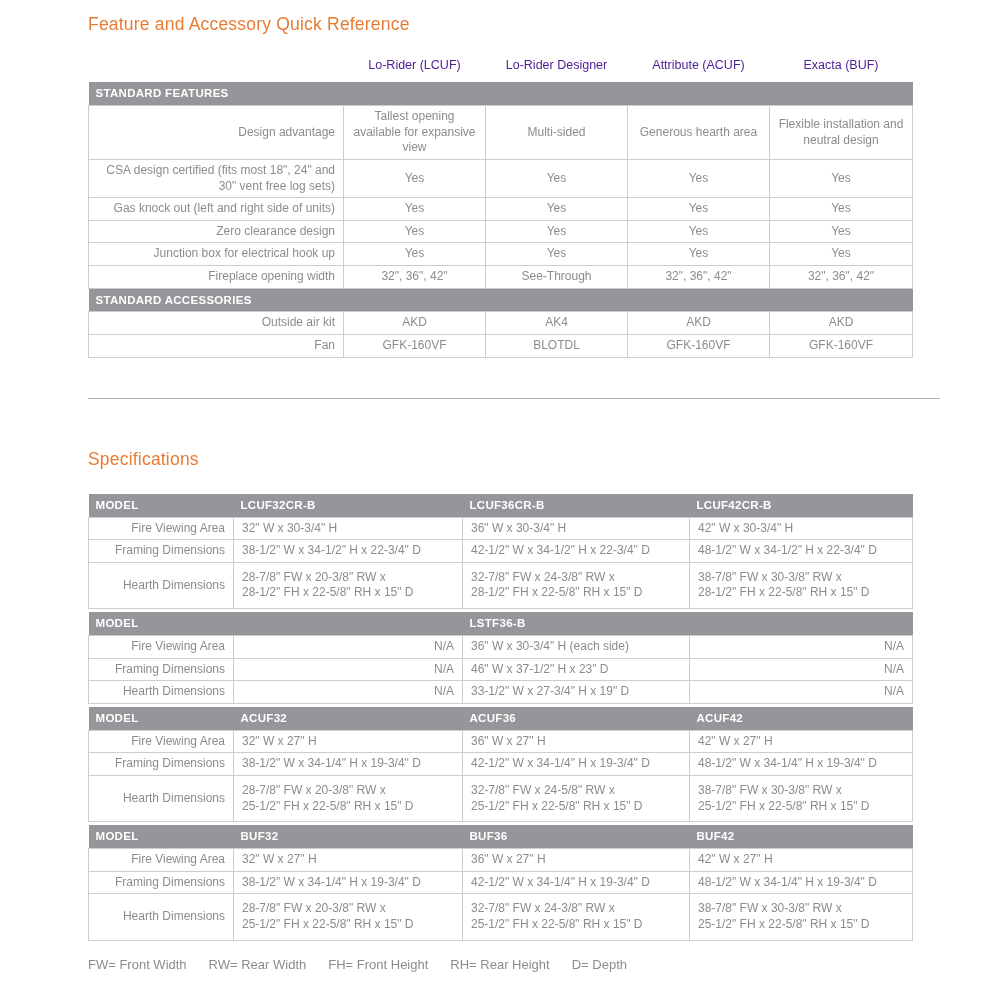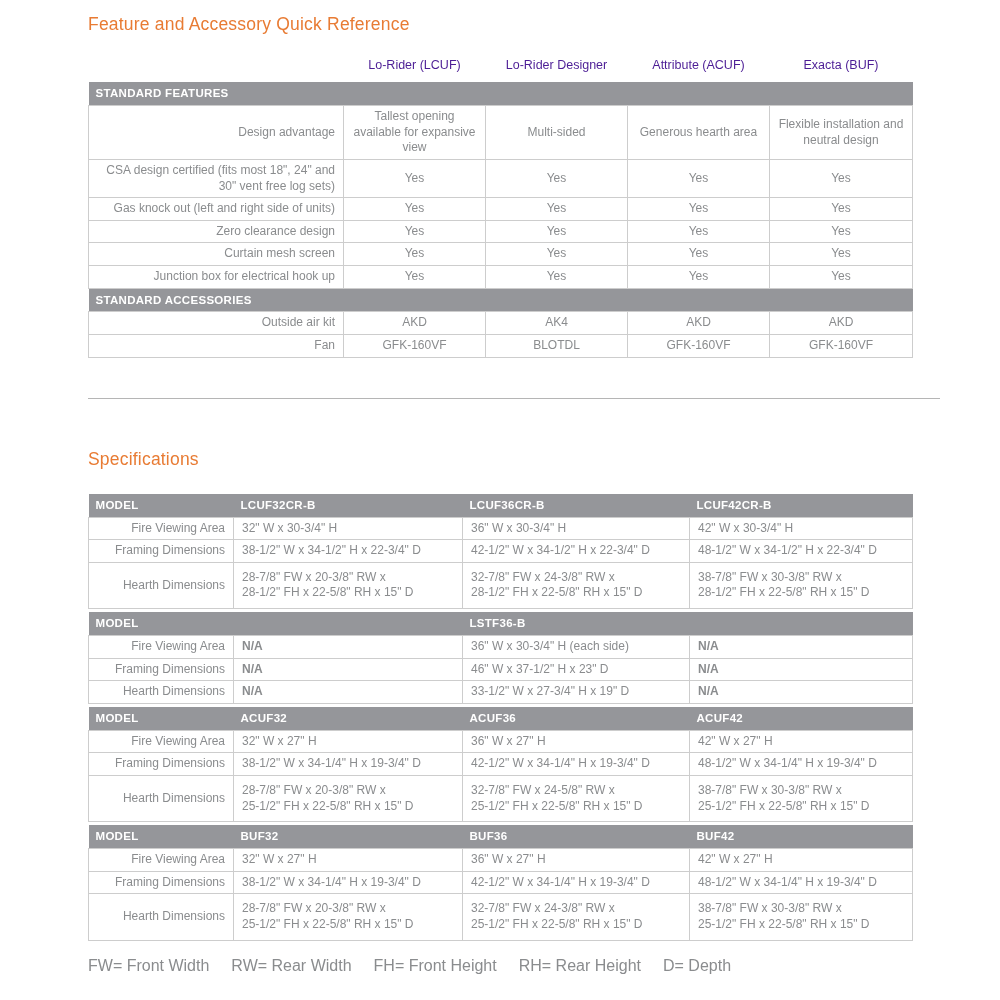--- a/index.html
+++ b/index.html
@@ -54,38 +54,38 @@
     font-weight: bold;
     font-size: 11.5px;
     letter-spacing: 0.3px;
     padding: 4px 7px;
     height: 14px;
     margin-left: 24px;
   }
   .qr td.val { text-align: center; }
   .qr td.label, .spec td.label { text-align: right; }
   .spec td.val { text-align: left; }
-  .spec td.na { text-align: left; font-weight: bold; }
+  .spec td.na { text-align: right; }
   td.hearth {
     white-space: pre-line;
     padding-top: 7px;
     padding-bottom: 7px;
   }
   .qr tr.std td, .spec tr td { height: 15px; }
   .divider {
     margin-top: 40px;
     border-top: 1px solid #B5B5B5;
     height: 0;
   }
   h1.spec-title { margin-top: 50px; }
   .spec-blocks { margin-top: 24px; }
   table.spec { margin-bottom: 3px; }
   .footer {
     margin-top: 16px;
-    font-size: 16px;
+    font-size: 13px;
     color: #8A8C8E;
   }
   .footer span {
     display: inline-block;
     margin-right: 22px;
   }
 </style>
 </head>
 <body>
 
@@ -134,32 +134,32 @@
           <td class="val">Yes</td>
         </tr>
         <tr class="std">
           <td class="label">Zero clearance design</td>
           <td class="val">Yes</td>
           <td class="val">Yes</td>
           <td class="val">Yes</td>
           <td class="val">Yes</td>
         </tr>
         <tr class="std">
-          <td class="label">Curtain mesh screen</td>
-          <td class="val">Yes</td>
-          <td class="val">Yes</td>
-          <td class="val">Yes</td>
-          <td class="val">Yes</td>
-        </tr>
-        <tr class="std">
           <td class="label">Junction box for electrical hook up</td>
           <td class="val">Yes</td>
           <td class="val">Yes</td>
           <td class="val">Yes</td>
           <td class="val">Yes</td>
+        </tr>
+        <tr class="std">
+          <td class="label">Fireplace opening width</td>
+          <td class="val">32", 36", 42"</td>
+          <td class="val">See-Through</td>
+          <td class="val">32", 36", 42"</td>
+          <td class="val">32", 36", 42"</td>
         </tr>
         <tr>
           <td class="bar" colspan="5">STANDARD ACCESSORIES</td>
         </tr>
         <tr class="std">
           <td class="label">Outside air kit</td>
           <td class="val">AKD</td>
           <td class="val">AK4</td>
           <td class="val">AKD</td>
           <td class="val">AKD</td>

